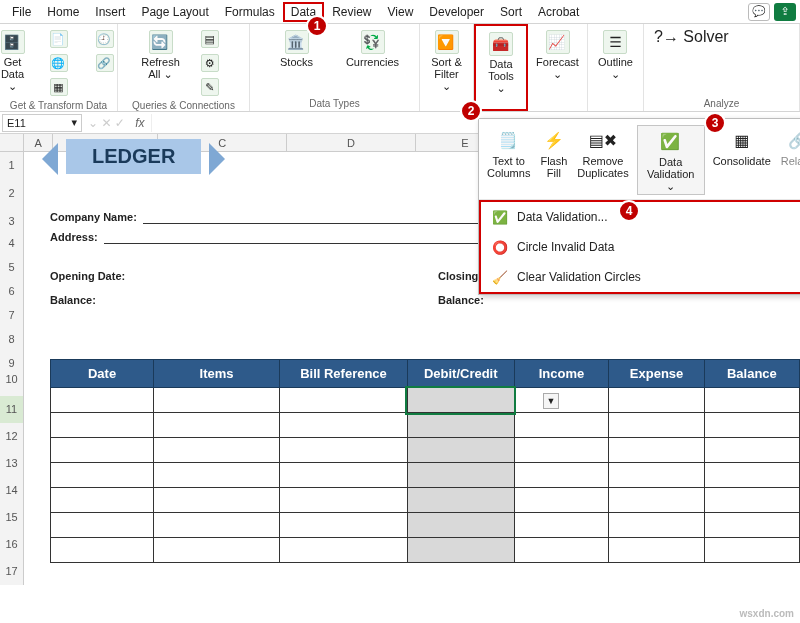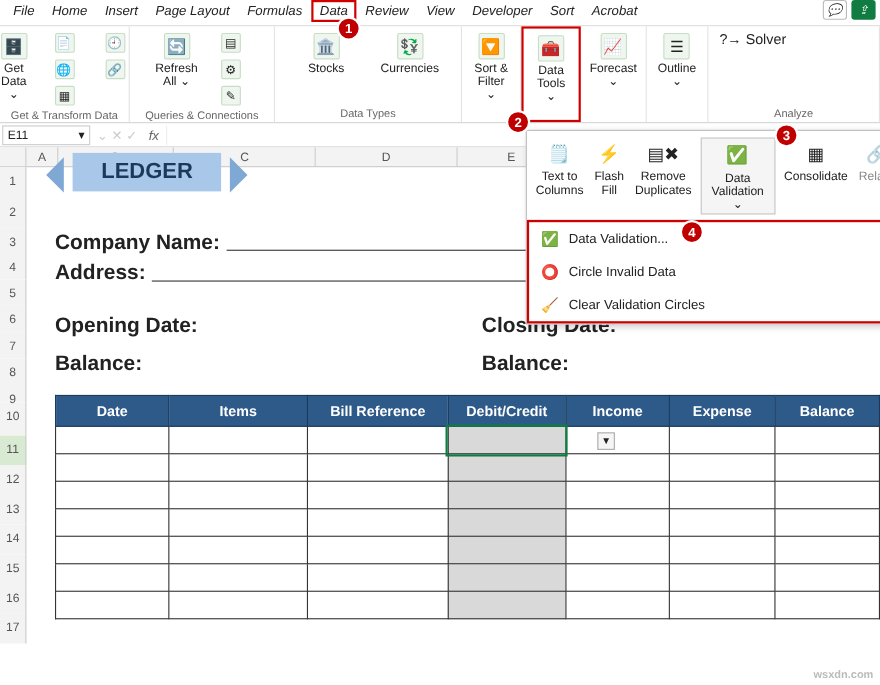--- a/index.html
+++ b/index.html
@@ -1,17 +1,17 @@
 <!DOCTYPE html>
 <html><head>
 <meta charset="utf-8">
 <style>
   * { box-sizing: border-box; font-family: "Segoe UI", Arial, sans-serif; }
   body { margin: 0; width: 800px; height: 623px; background: #fff; overflow: hidden; position: relative; font-size: 12px; color: #222; }
-  .menubar { display: flex; align-items: flex-start; height: 24px; background: #fff; border-bottom: 1px solid #d4d4d4; padding: 0 4px; font-style: italic; }
+  .menubar { display: flex; align-items: center; height: 24px; background: #fff; border-bottom: 1px solid #d4d4d4; padding: 0 4px; }
   .menubar .tab { padding: 3px 8px; cursor: pointer; }
   .menubar .tab.active { border: 2px solid #d00000; padding: 1px 6px; }
   .menubar .spacer { flex: 1; }
   .menubar .icon-btn { width: 22px; height: 18px; border: 1px solid #bbb; border-radius: 3px; margin-left: 4px; display:flex; align-items:center; justify-content:center; font-size:11px;}
   .menubar .share { background:#107c41; color:#fff; border:none;}
   .ribbon { display:flex; height: 88px; background:#fff; border-bottom:1px solid #d4d4d4; position:relative; }
   .group { border-right:1px solid #e3e3e3; padding: 4px 6px 2px 6px; display:flex; flex-direction:column; align-items:center; justify-content:space-between; }
   .group-label { font-size:10px; color:#666; text-align:center; margin-top:2px; white-space:nowrap;}
   .btns { display:flex; gap:6px; align-items:flex-start; flex:1;}
   .vbtn { display:flex; flex-direction:column; align-items:center; gap:2px; padding:2px 4px; min-width:40px;}
@@ -30,21 +30,21 @@
   .rh { width:24px; background:#f3f3f3; border-right:1px solid #ccc; font-size:11px; color:#555; text-align:center; line-height:26px;}
   
   .ledger-banner { position:absolute; left:66px; top:5px; }
   .ledger-banner .ribbon-shape { background:#a9c7e8; padding:6px 26px; font-weight:bold; font-size:20px; color:#1a3a5a; position:relative;}
   .ledger-banner .ribbon-shape:before, .ledger-banner .ribbon-shape:after{
     content:""; position:absolute; top:4px; width:0;height:0; border:16px solid transparent;
   }
   .ledger-banner .ribbon-shape:before{left:-24px; border-right-color:#7fa8d4; border-left:none;}
   .ledger-banner .ribbon-shape:after{right:-24px; border-left-color:#7fa8d4; border-right:none;}
   .form-area { position:absolute; left:50px; top:70px; right:10px; }
-  .form-line { display:flex; align-items:center; margin:6px 0; font-size:19px;}
+  .form-line { display:flex; align-items:center; margin:6px 0; font-size:11px;}
   .form-line b { font-weight:bold; margin-right:6px;}
   .uline { flex:1; border-bottom:1px solid #333; height:14px;}
   .form-pair { display:flex; gap:36px;}
   .ledger-table { position:absolute; left:50px; top:225px; }
   .ledger-table table { border-collapse:collapse; }
   .ledger-table th { background:#2e5a8a; color:#fff; font-weight:bold; font-size:13px; padding:6px 16px; border:1px solid #1a3a5a;}
   .ledger-table td { border:1px solid #333; height:25px;}
   .sel-col td.sel { background:#d9d9d9; }
   
   .dt-panel { position:absolute; left:478px; top:118px; width:346px; background:#fff; border:1px solid #bcbcbc; box-shadow:2px 2px 6px rgba(0,0,0,.2); z-index:30;}
@@ -179,21 +179,21 @@
       <div class="vbtn">
         <div class="ic">☰</div>
         <div class="lbl" style="white-space:pre-line">Outline
 ⌄</div>
       </div>
     </div>
       <div class="group-label"></div>
   </div>
   <div class="group" style="flex:1; align-items:flex-start">
     <div class="btns" style="padding-left:4px">
-      <div style="font-size:13px">?→ <span>Solver</span></div>
+      <div style="font-size:16px">?→ <span>Solver</span></div>
     </div>
     <div class="group-label" style="align-self:center">Analyze</div>
   </div>
 </div>
 <div class="callout" style="left:460px; top:100px;">2</div>
 
 <div class="formula-bar">
   <div class="namebox">
       <span>E11</span>
       <span>▾</span>

